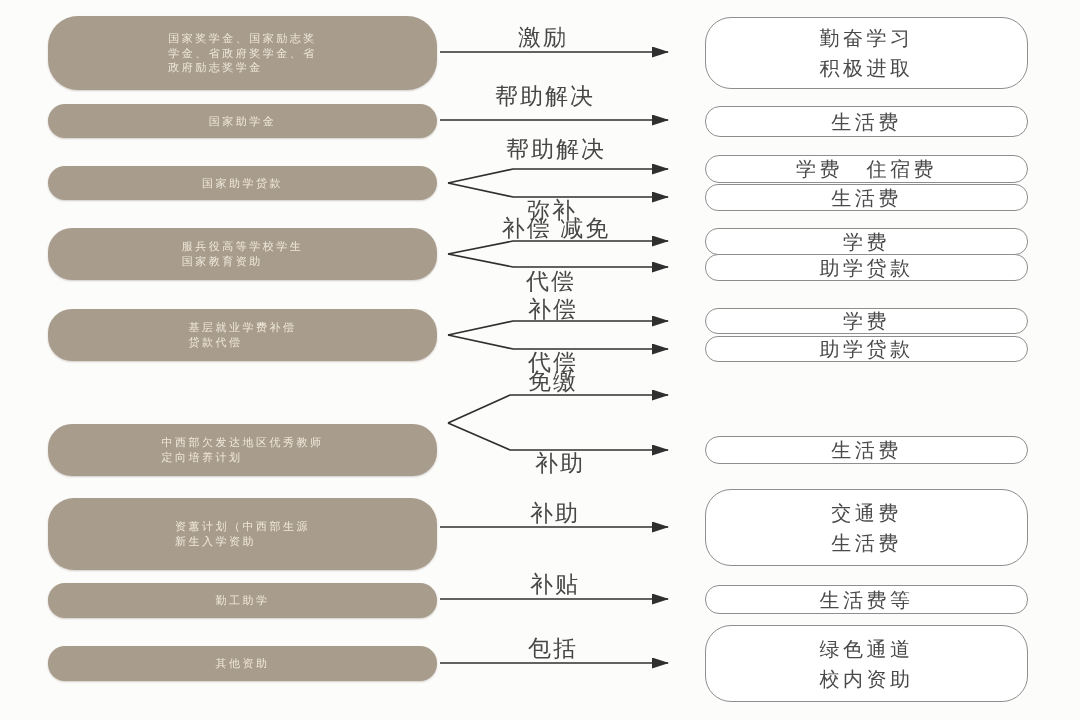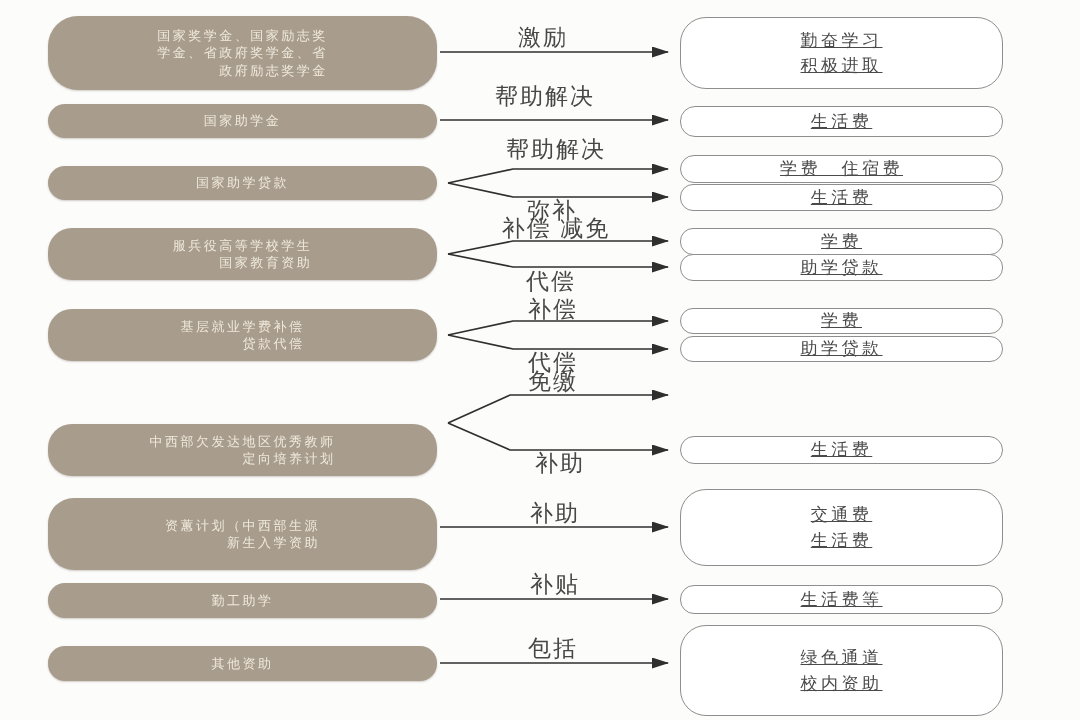--- a/index.html
+++ b/index.html
@@ -9,32 +9,32 @@
     font-family:"Liberation Sans", sans-serif;
   }
   svg.arrows{position:absolute;left:0;top:0;width:1080px;height:720px;}
   .edge{stroke:var(--arrow-color,#2f2f2f);stroke-width:1.7;fill:none;}
   .ah{fill:var(--arrow-color,#2f2f2f);stroke:none;}
   .lnode{
     position:absolute;left:48px;width:389px;box-sizing:border-box;
     background:var(--left-node-fill,#a89c8c);
     color:var(--left-node-text,#efe9dc);
     display:flex;align-items:center;justify-content:center;
-    text-align:right;white-space:pre-line;
-    font-size:13px;line-height:1.32;letter-spacing:2.5px;
+    text-align:left;white-space:pre-line;
+    font-size:11px;line-height:1.32;letter-spacing:2.5px;
     box-shadow:0 1px 2px rgba(96,84,72,.28);
   }
   .rnode{
-    position:absolute;left:680px;width:323px;box-sizing:border-box;
+    position:absolute;left:705px;width:323px;box-sizing:border-box;
     background:var(--right-node-fill,#ffffff);
     border:1.5px solid var(--right-node-border,#8e8e8e);
     color:var(--right-node-text,#4a4a4a);
     display:flex;align-items:center;justify-content:center;
     text-align:center;white-space:pre-line;
-    font-size:17px;line-height:1.5;letter-spacing:3.5px;text-decoration:underline;
+    font-size:20px;line-height:1.5;letter-spacing:3.5px;
   }
   .elabel{
     position:absolute;transform:translate(-50%,-50%);
     color:var(--edge-label-color,#474747);
     font-size:23px;letter-spacing:2px;white-space:nowrap;
   }
 </style>
 </head>
 <body>
 
@@ -83,21 +83,21 @@
   <div class="rnode" style="top:155px;height:28px;border-radius:14px">学费　住宿费</div>
   <div class="rnode" style="top:184px;height:27px;border-radius:13px">生活费</div>
   <div class="rnode" style="top:228px;height:27px;border-radius:13px">学费</div>
   <div class="rnode" style="top:254px;height:27px;border-radius:13px">助学贷款</div>
   <div class="rnode" style="top:308px;height:26px;border-radius:13px">学费</div>
   <div class="rnode" style="top:336px;height:26px;border-radius:13px">助学贷款</div>
   <div class="rnode" style="top:436px;height:28px;border-radius:14px">生活费</div>
   <div class="rnode" style="top:489px;height:77px;border-radius:26px">交通费
 生活费</div>
   <div class="rnode" style="top:585px;height:29px;border-radius:14px">生活费等</div>
-  <div class="rnode" style="top:625px;height:91px;border-radius:26px">绿色通道
+  <div class="rnode" style="top:625px;height:77px;border-radius:26px">绿色通道
 校内资助</div>
 
   <div class="elabel" style="left:543px;top:37px">激励</div>
   <div class="elabel" style="left:545px;top:96px">帮助解决</div>
   <div class="elabel" style="left:556px;top:149px">帮助解决</div>
   <div class="elabel" style="left:552px;top:210px">弥补</div>
   <div class="elabel" style="left:556px;top:228px">补偿 减免</div>
   <div class="elabel" style="left:551px;top:281px">代偿</div>
   <div class="elabel" style="left:553px;top:309px">补偿</div>
   <div class="elabel" style="left:553px;top:362px">代偿</div>

